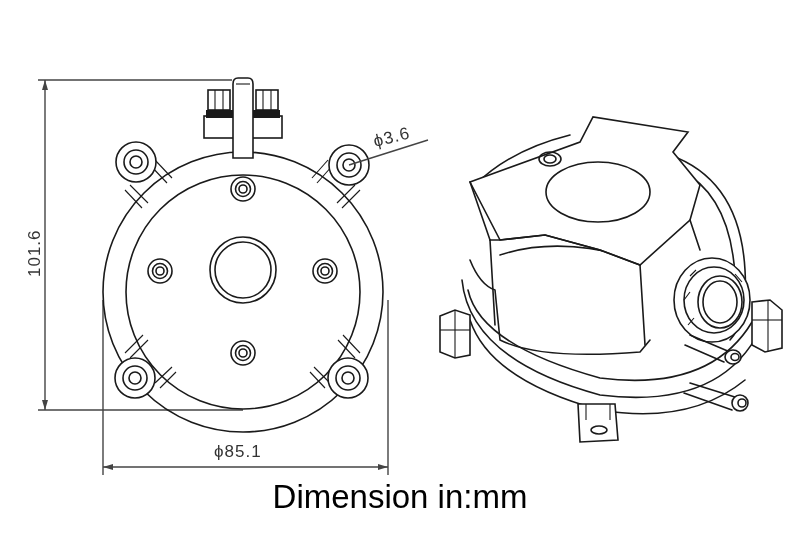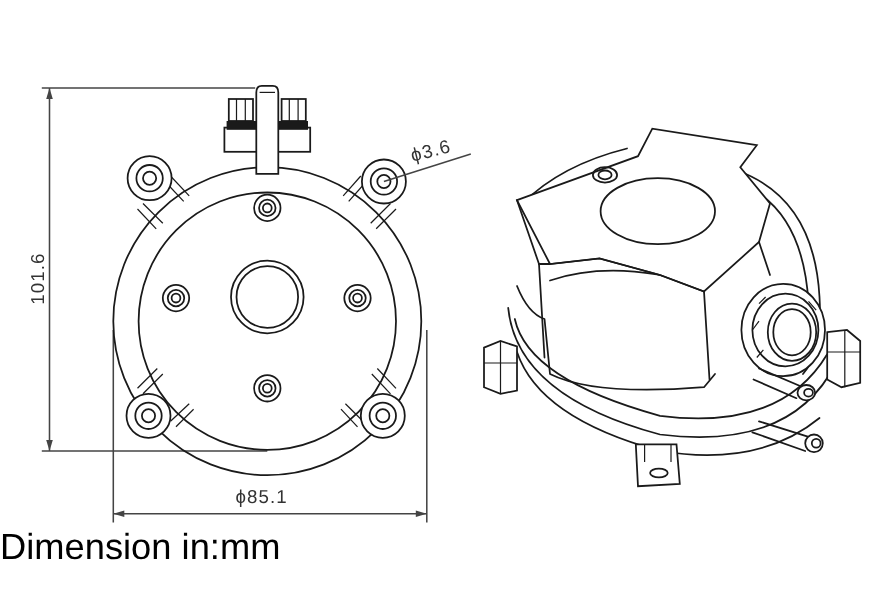--- a/index.html
+++ b/index.html
@@ -1,19 +1,19 @@
 <!DOCTYPE html>
 <html><head>
   <meta charset="utf-8">
   <style>
     html, body { margin: 0; padding: 0; background: #ffffff; }
     body { width: 800px; height: 547px; position: relative; overflow: hidden; font-family: "Liberation Sans", sans-serif; }
     #drawing { position: absolute; left: 0; top: 0; width: 800px; height: 547px; }
     .dim-text { font-family: "Liberation Sans", sans-serif; fill: #333333; font-size: 17px; letter-spacing: 1px; }
-    .caption { position: absolute; left: 0; top: 478px; width: 800px; text-align: left; font-size: 33px; color: #000000; font-family: "Liberation Sans", sans-serif; }
+    .caption { position: absolute; left: 0; top: 478px; width: 800px; text-align: center; font-size: 33px; color: #000000; font-family: "Liberation Sans", sans-serif; }
     .ln { fill: none; stroke: #1a1a1a; stroke-width: 1.6; stroke-linejoin: round; stroke-linecap: round; }
     .thin { fill: none; stroke: #1a1a1a; stroke-width: 1.1; }
     .dimln { fill: none; stroke: #444444; stroke-width: 1.4; }
     .white { fill: #ffffff; stroke: #1a1a1a; stroke-width: 1.6; }
   </style>
 </head>
 <body>
 
 <svg id="drawing" viewBox="0 0 800 547" xmlns="http://www.w3.org/2000/svg">
 

